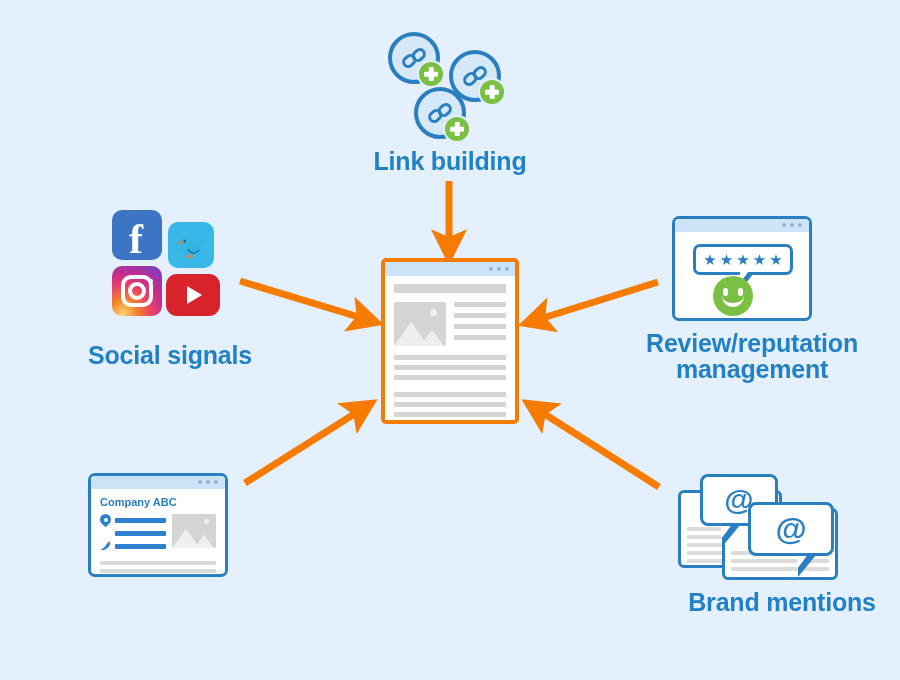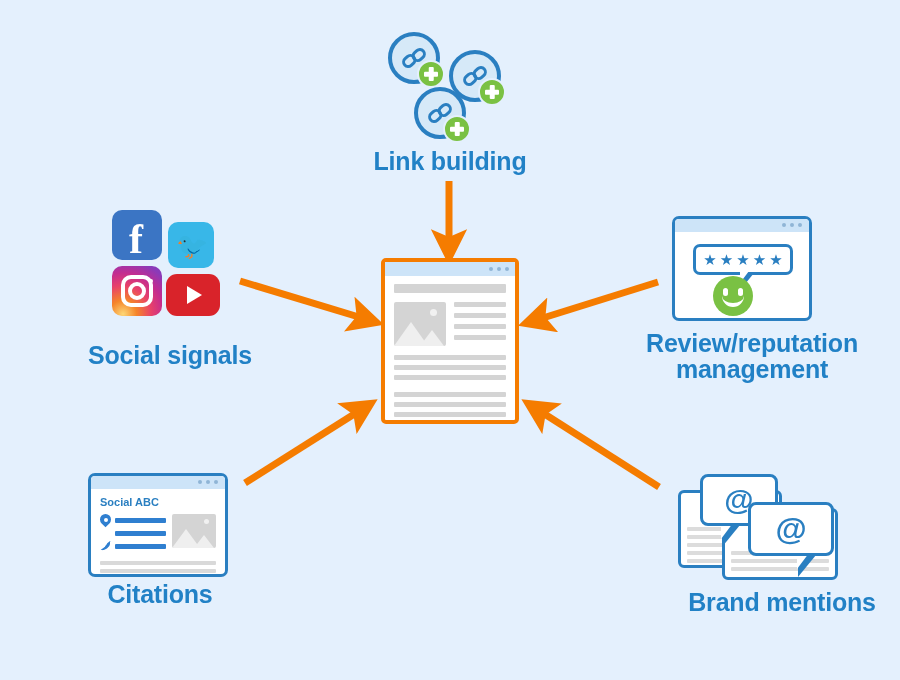--- a/index.html
+++ b/index.html
@@ -341,21 +341,21 @@
 
   <div class="node browser" id="citations">
     <div class="bbar">
       <div class="dots">
           <i></i>
           <i></i>
           <i></i>
         </div>
     </div>
     <div class="cbody">
-      <div class="ctitle">Social ABC</div>
+      <div class="ctitle">Company ABC</div>
       <div class="crow">
         <div class="cleft">
           <div class="lrow">
             <div class="pin">
                 <div class="p"></div>
                 <div class="h"></div>
               </div>
             <div class="bline"></div>
           </div>
           <div class="lrow">
@@ -374,21 +374,20 @@
             <div class="mt"></div>
             <div class="mt2"></div>
         </div>
       </div>
       <div class="grays">
         <div class="g"></div>
           <div class="g"></div>
       </div>
     </div>
   </div>
-  <div class="label" id="lbl-citations">Citations</div>
 
   <div class="node" id="brand">
     <div class="doc doc1">
       <div class="dl" style="margin-top:34px;"></div>
         <div class="dl"></div>
         <div class="dl"></div>
       <div class="dl"></div>
         <div class="dl"></div>
     </div>
     <div class="doc doc2">

